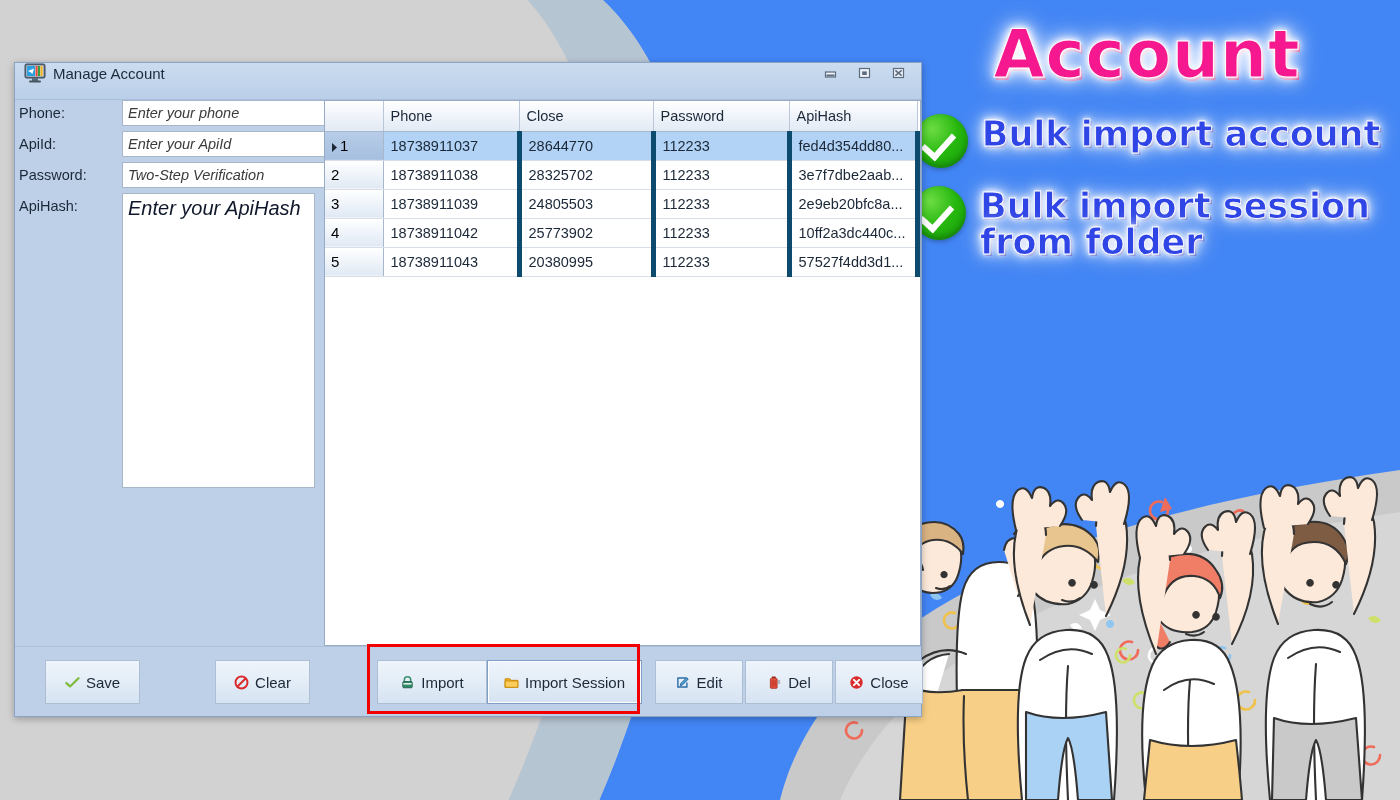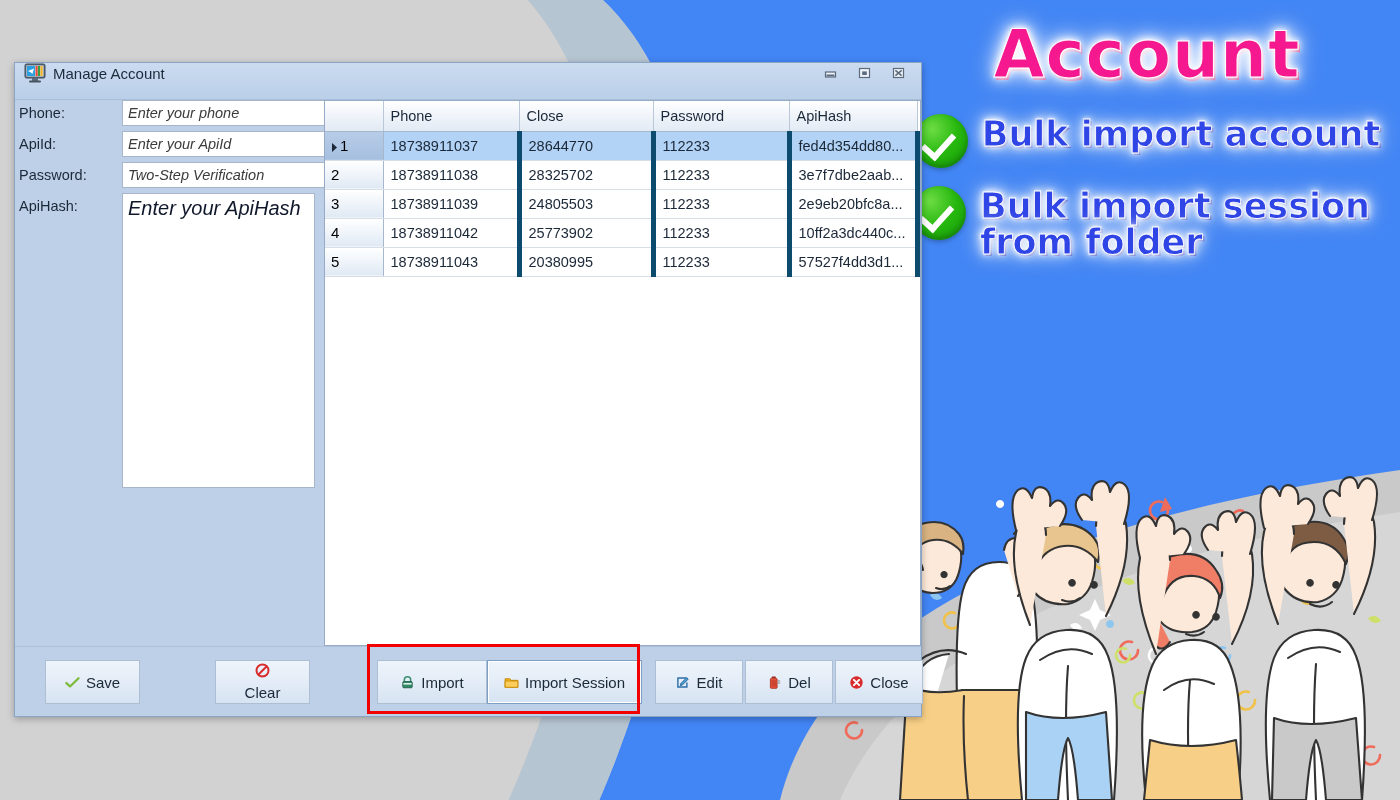--- a/index.html
+++ b/index.html
@@ -435,21 +435,21 @@
 
     <div class="footer">
 
       <div class="btn" style="left:30px; width:95px;">
         <svg class="btn-icon" viewBox="0 0 16 16">
           <path d="M1.5 8.6 L5.4 12.2 L14.4 3.4" stroke="#7dbb3b" stroke-width="2.4" fill="none" stroke-linecap="round" stroke-linejoin="round"></path>
         </svg>
         <span>Save</span>
       </div>
 
-      <div class="btn" style="left:200px; width:95px;flex-direction:column;">
+      <div class="btn" style="left:200px; width:95px;">
         <svg class="btn-icon" viewBox="0 0 16 16">
           <circle cx="8" cy="8" r="6.4" stroke="#d92b2b" stroke-width="2.1" fill="none"></circle>
           <path d="M3.7 12.3 L12.3 3.7" stroke="#d92b2b" stroke-width="2.1" stroke-linecap="round"></path>
         </svg>
         <span>Clear</span>
       </div>
 
       <div class="btn" style="left:362px; width:110px;">
         <svg class="btn-icon" viewBox="0 0 16 16">
           <path d="M4.6 7 V5.2 a3.4,3.4 0 0 1 6.8 0 V7" stroke="#3b8f6e" stroke-width="1.6" fill="none"></path>

